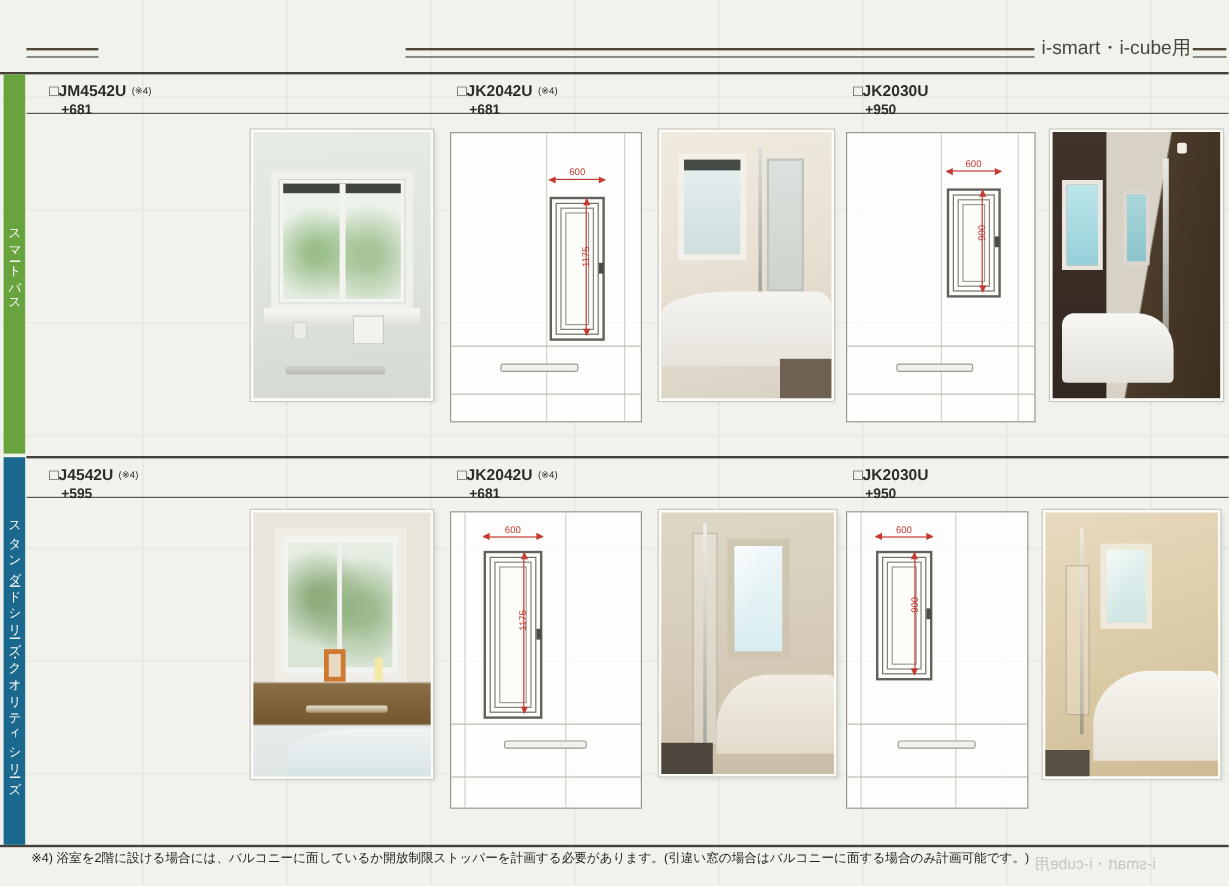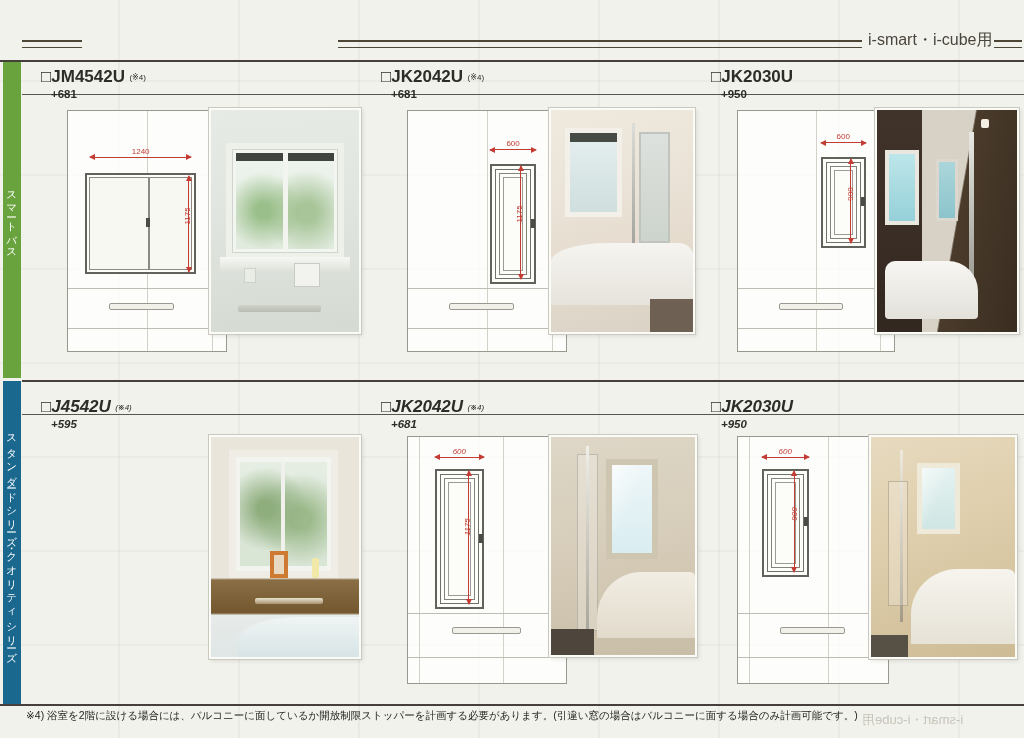--- a/index.html
+++ b/index.html
@@ -16,25 +16,25 @@
   .hright{position:absolute;left:868px;top:30px;font-size:16px;color:#4a463c;}
   .rule{position:absolute;background:#45413a;}
   .label-rule{position:absolute;background:#5a564e;height:1px;}
   
   .bar{position:absolute;left:3px;width:18px;display:flex;align-items:center;justify-content:center;}
   .bar span{writing-mode:vertical-rl;color:#fff;font-size:10.5px;letter-spacing:2px;line-height:18px;}
   
   .row{position:absolute;left:25px;right:2px;}
   .section{position:absolute;top:0;width:330px;height:100%;}
   .sec-head{position:absolute;left:8px;top:5px;color:#2c2c28;}
-  .model{font-weight:bold;font-size:17px;}
+  .model{font-weight:bold;font-size:13px;}
   .noteref{font-size:8px;vertical-align:2px;}
   .price{font-weight:bold;font-size:11.5px;margin:1px 0 0 10px;}
   
-  .drawing{position:absolute;margin-left:32px;}
+  .drawing{position:absolute;}
   .elev{position:absolute;inset:0;background:rgba(255,255,255,0.8);border:1px solid #98988e;}
   .vline{position:absolute;top:0;bottom:0;width:1px;background:#d2d2c9;}
   .hline{position:absolute;left:0;right:0;height:1px;background:#bdbdb4;}
   .towel{position:absolute;height:5px;border:1px solid #9a9a90;border-radius:2px;background:#f1f1ea;}
   .win{position:absolute;background:#fdfdfa;border:2px solid #62625c;box-sizing:border-box;}
   .pane{position:absolute;border:1px solid #8a8a82;background:#f8f8f3;}
   .handle{position:absolute;width:4px;height:9px;background:#4c4c46;}
   .b1{position:absolute;inset:3px;border:1px solid #70706a;}
   .b2{position:absolute;inset:3px;border:1px solid #84847c;}
   .b3{position:absolute;inset:3px;border:1px solid #9c9c94;background:#fcfcf8;}
@@ -86,40 +86,20 @@
     <span>スタンダードシリーズ・クオリティシリーズ</span>
   </div>
 
   <div class="row" style="top:62px;height:316px;">
 
     <div class="section" style="left:8px;">
       <div class="sec-head">
         <span class="model">□JM4542U</span>
         <span class="noteref">(※4)</span>
         <div class="price">+681</div>
-      </div>
-      <div class="drawing" style="left:2px;top:48px;width:160px;height:242px;">
-        <div class="elev">
-          <div class="vline" style="left:50%"></div>
-            <div class="vline" style="left:91%"></div>
-          <div class="hline" style="bottom:26%"></div>
-            <div class="hline" style="bottom:9%"></div>
-          <div class="win" style="left:11%;top:26%;width:70%;height:42%;">
-            <div class="pane" style="left:2px;top:2px;bottom:2px;width:54%"></div>
-            <div class="pane" style="right:2px;top:2px;bottom:2px;width:38%"></div>
-            <div class="handle" style="left:55%;top:44%"></div>
-          </div>
-          <div class="dim-h" style="left:14%;top:19%;width:64%;">
-              <span class="dlab">1240</span>
-            </div>
-          <div class="dim-v" style="left:76%;top:27%;height:40%;">
-              <span class="dlab-v">1175</span>
-            </div>
-          <div class="towel" style="left:26%;bottom:17%;width:40%;"></div>
-        </div>
       </div>
       <div class="photo ph-a" style="left:176px;top:46px;width:148px;height:222px;">
         <div style="left:10%;top:15%;width:80%;height:52%;background:#f3f5f1;box-shadow:inset 0 0 0 1px #cfd4cc;border:6px solid #eef0ea;box-sizing:border-box;">
           <div style="position:absolute;inset:4%;background:
             radial-gradient(circle at 28% 60%,#9abf8a 8%,rgba(154,191,138,0) 42%),
             radial-gradient(circle at 72% 62%,#a7c598 10%,rgba(167,197,152,0) 46%),
             linear-gradient(#eef4ee,#e0eadd);"></div>
           <div style="position:absolute;left:4%;right:4%;top:4%;height:7%;background:#3f443e;"></div>
           <div style="position:absolute;left:48%;top:4%;bottom:4%;width:5%;background:#f2f4f0;"></div>
         </div>
@@ -203,21 +183,21 @@
         <div style="left:0;top:0;width:32%;height:100%;background:linear-gradient(#40332a,#332820);"></div>
         <div style="left:6%;top:18%;width:24%;height:34%;background:linear-gradient(#bce6ea,#96d0d8);border:4px solid #e9e7e0;box-sizing:border-box;"></div>
         <div style="left:42%;top:22%;width:16%;height:28%;background:linear-gradient(#aad6da,#8cc4cc);border:3px solid #ddd8cf;box-sizing:border-box;"></div>
         <div style="left:66%;top:10%;width:3%;height:70%;background:linear-gradient(#e8e8e4,#9a9a92);"></div>
         <div style="left:6%;top:68%;width:66%;height:26%;background:linear-gradient(#f7f6f2,#e3e1da);border-radius:10px 30px 4px 4px;"></div>
         <div style="left:74%;top:4%;width:6%;height:4%;background:#f4efe2;border-radius:2px;"></div>
       </div>
     </div>
   </div>
 
-  <div class="row" style="top:392px;height:320px;font-style:italic;">
+  <div class="row" style="top:382px;height:320px;">
 
     <div class="section" style="left:8px;">
       <div class="sec-head">
         <span class="model">□J4542U</span>
         <span class="noteref">(※4)</span>
         <div class="price">+595</div>
       </div>
       <div class="photo ph-d" style="left:176px;top:43px;width:148px;height:220px;">
         <div style="left:12%;top:6%;width:74%;height:58%;background:#f2f4f0;border:7px solid #efede6;box-sizing:border-box;">
           <div style="position:absolute;inset:4%;background:

